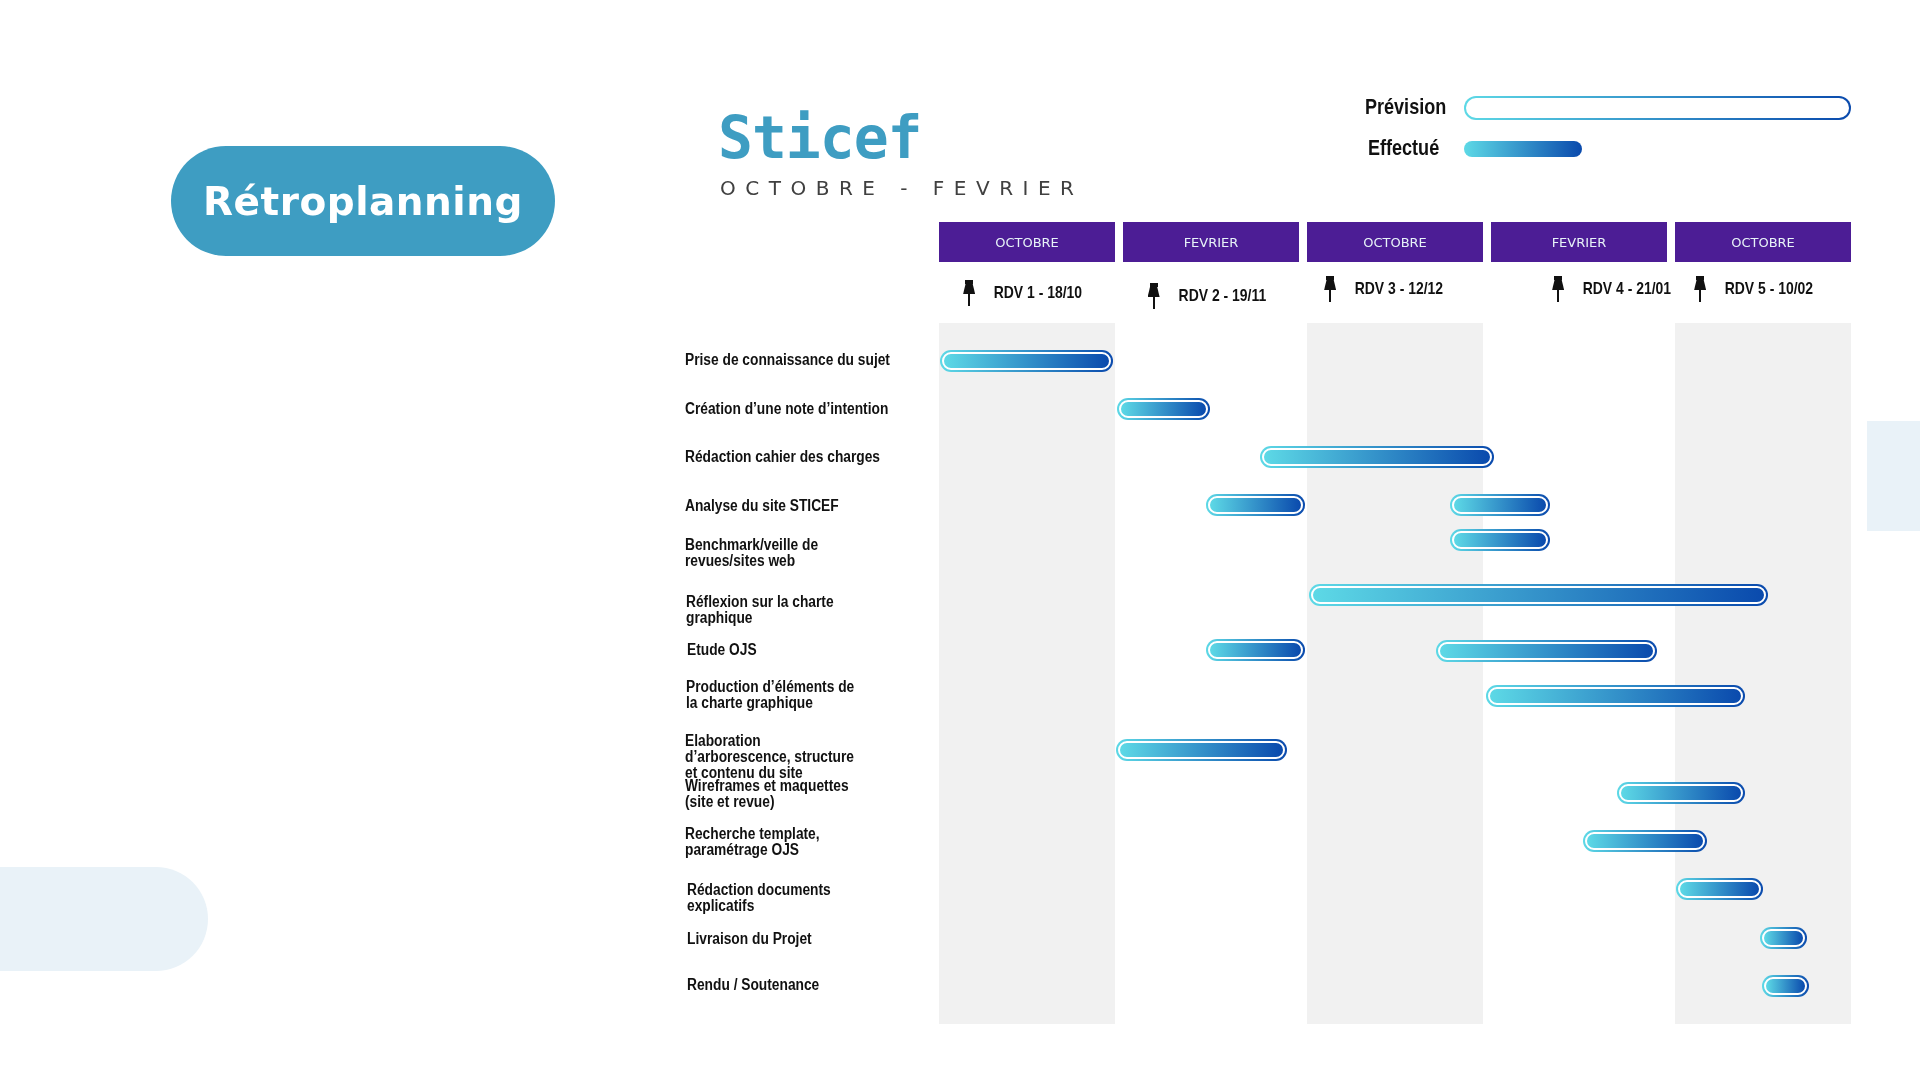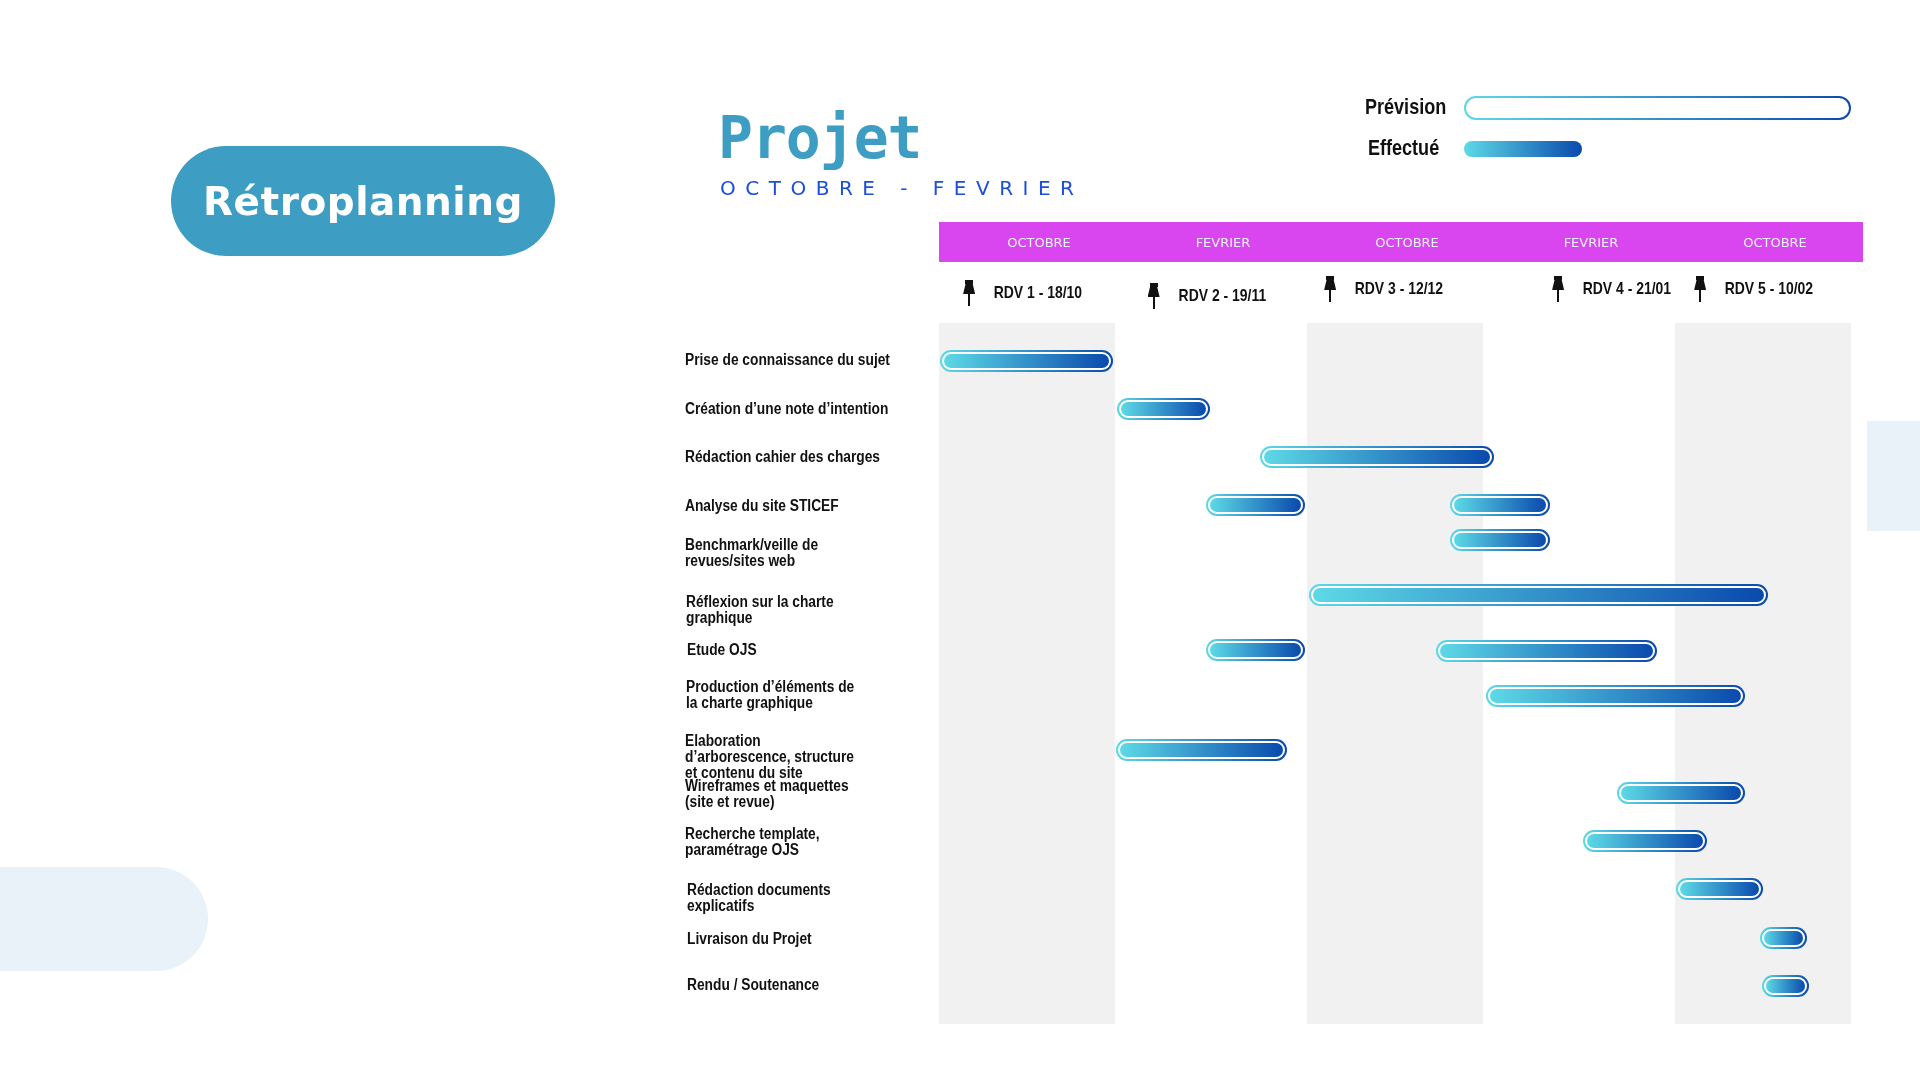--- a/index.html
+++ b/index.html
@@ -5,33 +5,33 @@
   html, body { margin:0; padding:0; }
   body { width:1920px; height:1080px; background:#ffffff; position:relative; overflow:hidden;
          font-family:"DejaVu Sans", sans-serif; }
   .abs { position:absolute; }
   #pill { left:171px; top:146px; width:384px; height:110px; border-radius:55px; background:#3e9dc2;
           color:#fff; display:flex; align-items:center; justify-content:center;
           font-family:"DejaVu Sans", sans-serif; font-weight:bold; font-size:39px; letter-spacing:0.5px; }
   #deco-left { left:0; top:867px; width:208px; height:104px; background:#e9f2f8; border-radius:0 52px 52px 0; }
   #deco-right { left:1867px; top:421px; width:53px; height:110px; background:#e9f2f8; }
   #title { left:718px; top:104px; font-family:"DejaVu Sans Mono", monospace; font-weight:bold; font-size:58px; color:#3e9dc2; letter-spacing:-1px; }
-  #subtitle { left:720px; top:176px; font-family:"DejaVu Sans", sans-serif; font-size:20px; letter-spacing:9.5px; color:#1d4ed8; }
+  #subtitle { left:720px; top:176px; font-family:"DejaVu Sans", sans-serif; font-size:20px; letter-spacing:9.5px; color:#404040; }
   .legend-label { font-family:"Liberation Sans Narrow","Liberation Sans", sans-serif; font-weight:bold; font-size:22px; color:#111; transform:scaleX(0.82); transform-origin:left center; }
   #leg-prev-label { left:1365px; top:94px; }
   #leg-eff-label { left:1368px; top:135px; }
   #leg-prev-bar { left:1464px; top:96px; width:387px; height:24px; box-sizing:border-box; border-radius:12px;
      border:2px solid transparent;
      background: linear-gradient(#fff,#fff) padding-box, linear-gradient(90deg,#5dd9e6,#0a4aad) border-box; }
   #leg-eff-bar { left:1464px; top:141px; width:118px; height:16px; border-radius:8px;
      background:linear-gradient(90deg,#5dd9e6,#0a4aad); }
   .month-col { top:323px; height:701px; width:176px; }
   .month-col.gray { background:#f1f1f1; }
-  .month-head { top:222px; height:40px; width:176px; background:#d946ef; color:#e7f3f8; display:flex; align-items:center; justify-content:center;
-     font-family:"DejaVu Sans", sans-serif; font-size:13px;padding-left:12px; }
+  .month-head { top:222px; height:40px; width:176px; background:#4c1d95; color:#e7f3f8; display:flex; align-items:center; justify-content:center;
+     font-family:"DejaVu Sans", sans-serif; font-size:13px; }
   .rdv { top:278px; height:30px; width:176px; display:flex; align-items:center; justify-content:center; gap:8px;
      font-family:"Liberation Sans", sans-serif; font-weight:bold; font-size:17px; color:#111; }
   .rdv .txt { transform:scaleX(0.82); display:inline-block; }
   .pin { width:14px; height:26px; position:relative; display:inline-block; }
   .pin::before { content:""; position:absolute; left:3px; top:0; width:8px; height:4px; background:#111; }
   .pin::after { content:""; position:absolute; left:1px; top:4px; width:12px; height:10px; background:#111; clip-path:polygon(20% 0,80% 0,100% 100%,0 100%); }
   .pin .needle { position:absolute; left:6px; top:14px; width:2px; height:12px; background:#111; }
   .task-label { left:685px; width:240px; font-family:"Liberation Sans", sans-serif; font-weight:bold; font-size:16px; line-height:16px; color:#111;
      transform:scaleX(0.86); transform-origin:left center; }
   .bar { height:22px; box-sizing:border-box; border-radius:11px; padding:2px;
@@ -41,21 +41,21 @@
 </style>
 </head>
 <body>
 
 <div class="abs" id="pill">
   <span>Rétroplanning</span>
 </div>
 <div class="abs" id="deco-left"></div>
 <div class="abs" id="deco-right"></div>
 
-<div class="abs" id="title">Projet</div>
+<div class="abs" id="title">Sticef</div>
 <div class="abs" id="subtitle">OCTOBRE - FEVRIER</div>
 
 <div class="abs legend-label" id="leg-prev-label">Prévision</div>
 <div class="abs" id="leg-prev-bar"></div>
 <div class="abs legend-label" id="leg-eff-label">Effectué</div>
 <div class="abs" id="leg-eff-bar"></div>
 
 <div class="abs month-col gray" style="left:939px"></div>
 <div class="abs month-col" style="left:1123px"></div>
 <div class="abs month-col gray" style="left:1307px"></div>

